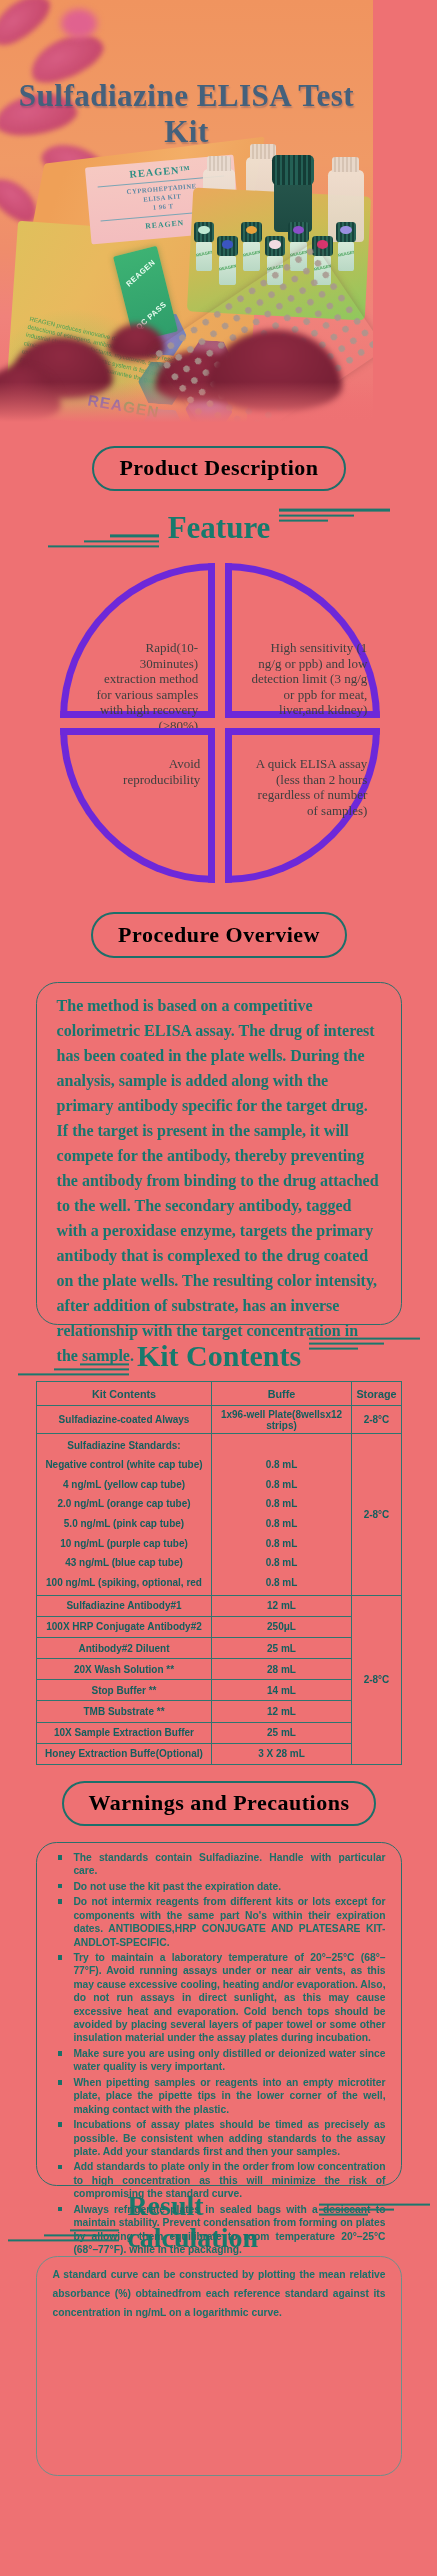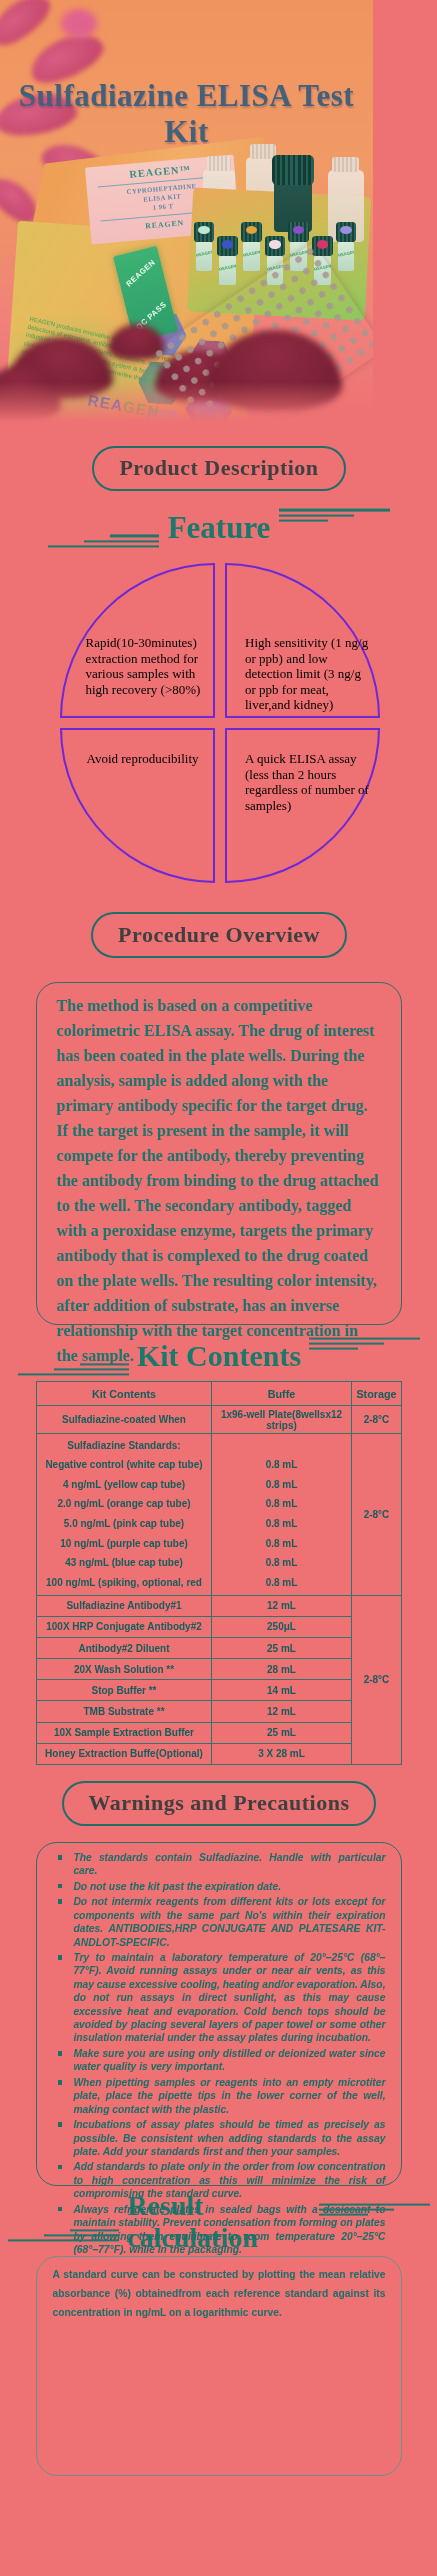--- a/index.html
+++ b/index.html
@@ -98,21 +98,21 @@
     background:linear-gradient(135deg,#efe9e2,#ded4c9);
     transform:rotate(-34deg);border-radius:5.2px;box-shadow:0 0 7.2px rgba(120,60,60,.35);
     background-image:radial-gradient(circle at 6.2px 6.2px,rgba(168,150,142,.85) 3.1px,rgba(168,150,142,0) 3.6px);
     background-size:14px 14px;}
   .hero-fade{position:absolute;left:0;bottom:0;width:100%;height:46px;
     background:linear-gradient(180deg,rgba(238,113,115,0),#ee7173 88%);}
 
   
   .badge-wrap{display:flex;justify-content:center;}
   .badge{border:2.1px solid #1d6f6a;border-radius:31px;padding:5.2px 25px;
-    color:#404040;font-size:22px;font-weight:bold;letter-spacing:0.5px;line-height:1.4;
+    color:#000000;font-size:22px;font-weight:bold;letter-spacing:0.5px;line-height:1.4;
     text-align:center;}
   .roundbox{margin:0 36px;border:1.5px solid #2b6f6b;border-radius:21.6px;color:#17766e;}
   .desc-box{margin-top:14.4px;padding:17px 19.6px;font-size:19.6px;line-height:39px;height:193px;}
   .proc-box{margin-top:24px;padding:10.3px 19.6px;font-size:16px;line-height:25px;height:321px;font-weight:bold;}
 
   .linehead{display:flex;justify-content:center;align-items:center;}
   .linehead h2{margin:0;color:#177a6d;font-weight:bold;}
   .speed{display:flex;flex-direction:column;gap:3.1px;margin:0 8.2px;}
   .speed i{display:block;height:2.1px;background:#1c776d;}
   .speed.left{align-items:flex-end;transform:translateY(13.4px);}
@@ -120,40 +120,40 @@
   .speed .w1{width:49px;}.speed .w2{width:75px;}.speed .w3{width:111px;}
   .feature-head{margin-top:12px;height:49px;}
   .feature-head h2{font-size:31px;}
   .kit-head{margin-top:10.3px;height:41px;}
   .kit-head h2{font-size:30px;}
   .result-head{margin-top:16.5px;height:40px;}
   .result-head h2{font-size:28px;}
 
   
   .quadrants{position:relative;width:319px;height:319px;margin:11.3px auto 0;}
-  .quad{position:absolute;width:155px;height:155px;border:2px solid #6d28d9;
-    box-sizing:border-box;color:#000000;font-size:13px;line-height:15.5px;}
+  .quad{position:absolute;width:155px;height:155px;border:7px solid #6d28d9;
+    box-sizing:border-box;color:#404040;font-size:13px;line-height:15.5px;text-align:right;}
   .quad.tl{left:0;top:0;border-radius:155px 0 0 0;padding:70px 9.3px 0 24px;}
   .quad.tr{left:165px;top:0;border-radius:0 155px 0 0;padding:70px 5.2px 0 18.5px;}
   .quad.bl{left:0;top:165px;border-radius:0 0 0 155px;padding:20.6px 7.2px 0 25px;}
   .quad.br{left:165px;top:165px;border-radius:0 0 155px 0;padding:20.6px 5.2px 0 18.5px;}
 
   
   .kit-table{margin:4.1px 36px 0;border-collapse:collapse;width:366px;table-layout:fixed;
     font-family:"Liberation Sans",sans-serif;color:#135f5e;}
   .kit-table col.c1{width:175px;}.kit-table col.c2{width:140px;}.kit-table col.c3{width:50px;}
   .kit-table th,.kit-table td{border:1px solid #2e7570;text-align:center;vertical-align:middle;
     font-size:10px;font-weight:bold;padding:2.1px 2.1px;}
   .kit-table th{font-size:10.8px;height:19.6px;}
   .kit-table .r-plate td{height:18.5px;}
   .kit-table .std div{height:19.6px;line-height:19.6px;overflow:hidden;}
   .kit-table .reag td{height:16px;}
 
   
-  .warn-box{margin-top:16.5px;border-radius:20.6px;height:326px;padding:7.7px 15.5px 7.7px 13.4px;font-style:italic;}
+  .warn-box{margin-top:16.5px;border-radius:20.6px;height:326px;padding:7.7px 15.5px 7.7px 13.4px;}
   .warn-list{list-style:none;margin:0;padding:0;font-family:"Liberation Sans",sans-serif;
     color:#1a6f68;font-size:10.3px;line-height:13.4px;font-weight:bold;}
   .warn-list li{position:relative;padding-left:23px;margin-bottom:2.1px;text-align:justify;}
   .warn-list li::before{content:"";position:absolute;left:7.2px;top:4.1px;width:4.6px;height:4.6px;background:#1a6f68;}
 
   
   .result-box{margin-top:14px;border:1.5px solid #6e8f8a;border-radius:21.6px;height:202px;
     padding:8.2px 15.5px;font-family:"Liberation Sans",sans-serif;color:#18716a;
     font-size:10.3px;line-height:19px;font-weight:bold;}
   .result-box p{margin:0;text-align:justify;}
@@ -321,21 +321,21 @@
         <col class="c2">
         <col class="c3">
       </colgroup>
     <tbody>
         <tr>
       <th>Kit Contents</th>
       <th>Buffe</th>
       <th>Storage</th>
     </tr>
     <tr class="r-plate">
-      <td>Sulfadiazine-coated When</td>
+      <td>Sulfadiazine-coated Always</td>
       <td>1x96-well Plate(8wellsx12 strips)</td>
       <td>2-8°C</td>
     </tr>
     <tr>
       <td class="std">
         <div>Sulfadiazine Standards:</div>
         <div>Negative control (white cap tube)</div>
         <div>4 ng/mL (yellow cap tube)</div>
         <div>2.0 ng/mL (orange cap tube)</div>
         <div>5.0 ng/mL (pink cap tube)</div>

